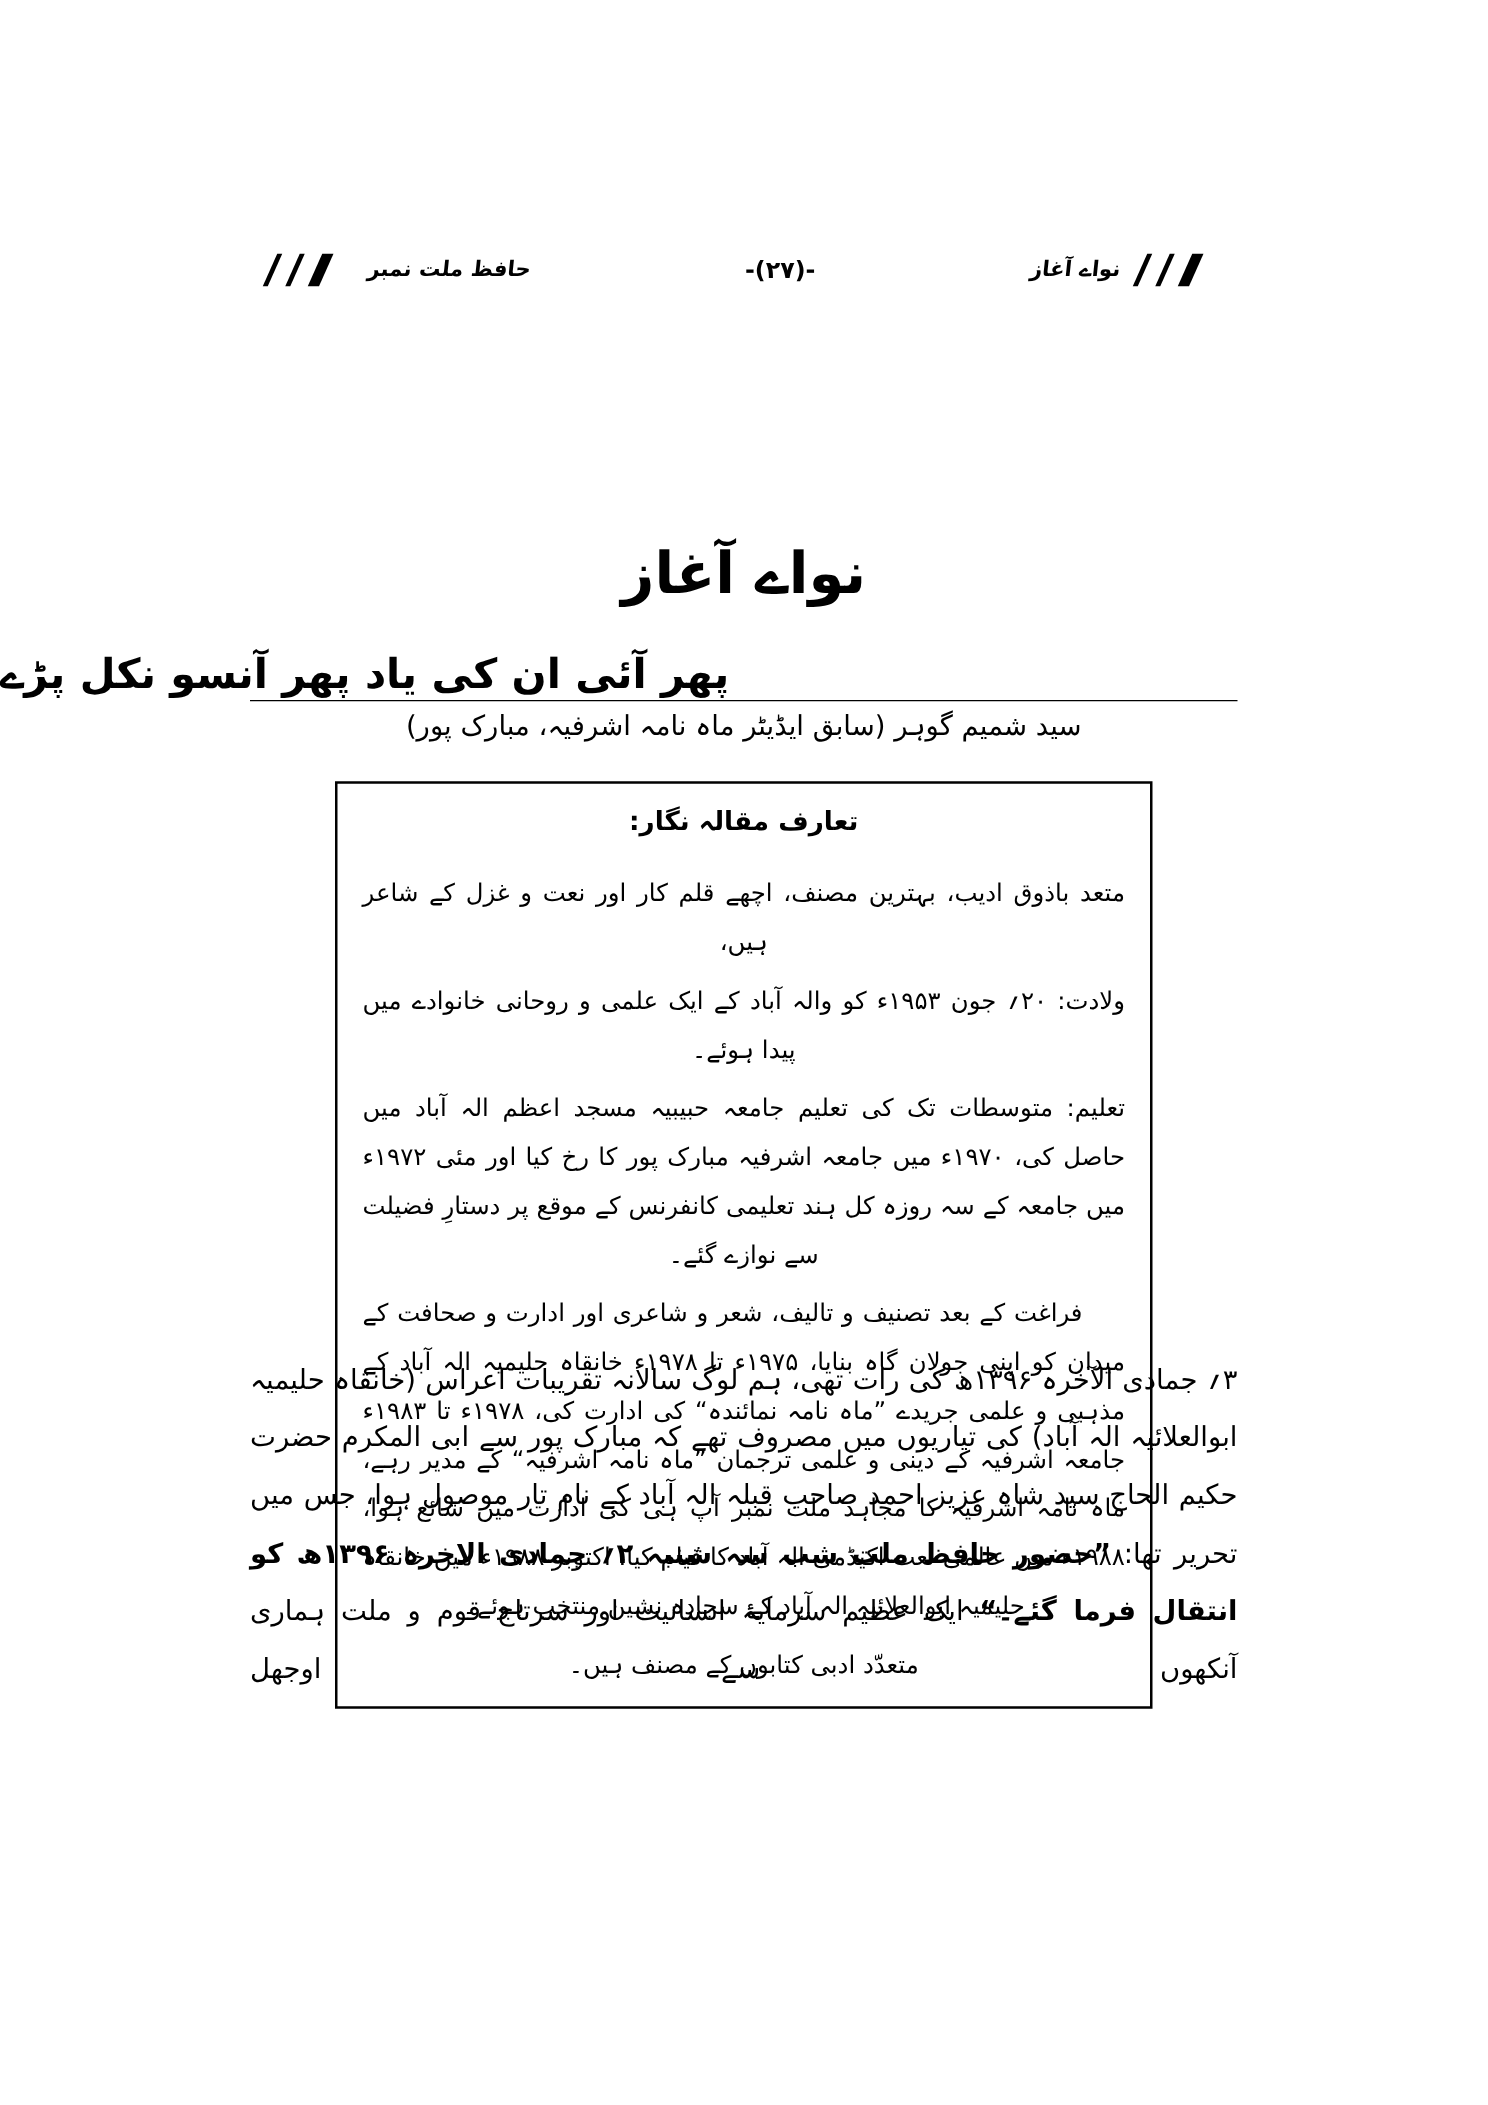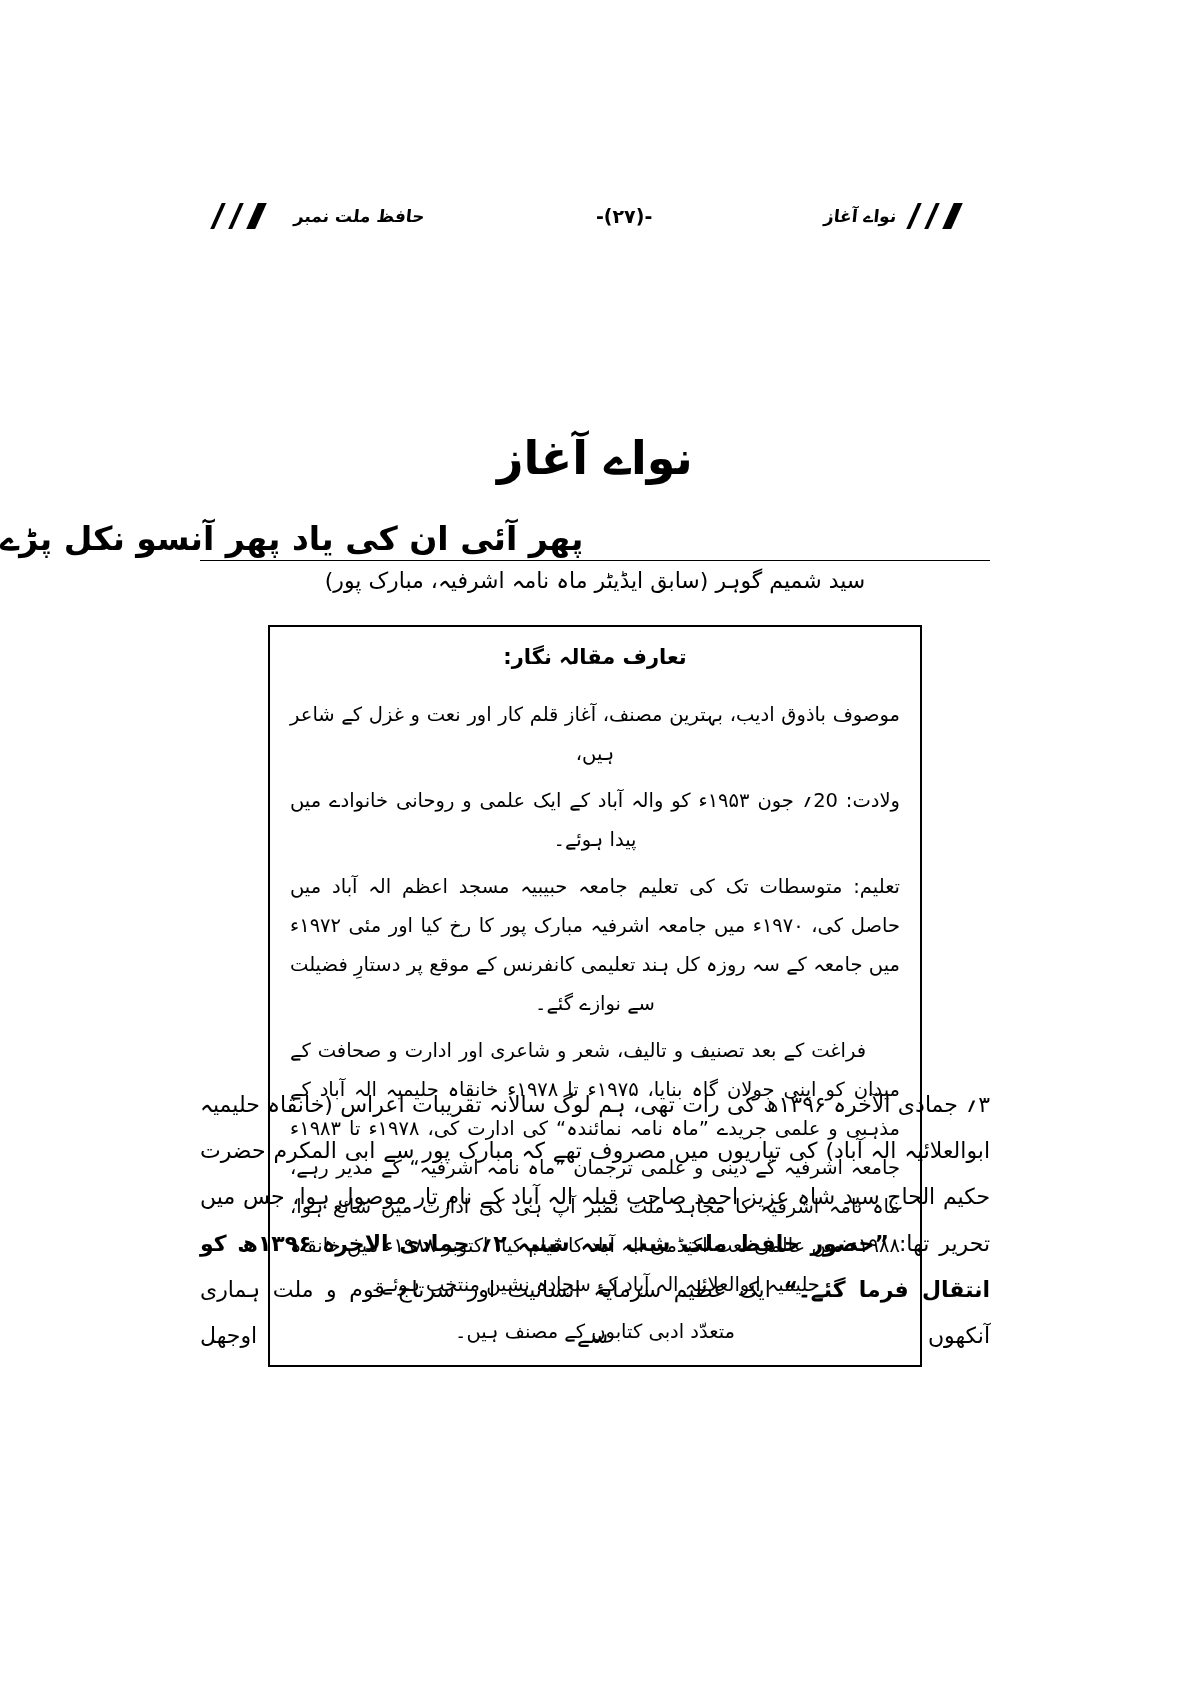--- a/index.html
+++ b/index.html
@@ -181,22 +181,22 @@
     </div>
   </div>
 
   <h1 class="main-title">نواے آغاز</h1>
   <h2 class="sub-title">پھر آئی ان کی یاد پھر آنسو نکل پڑے</h2>
   <div class="byline-rule"></div>
   <div class="byline">سید شمیم گوہر (سابق ایڈیٹر ماہ نامہ اشرفیہ، مبارک پور)</div>
 
   <section class="intro-box">
     <div class="intro-heading">تعارف مقالہ نگار:</div>
-    <p>موصوف باذوق ادیب، بہترین مصنف، آغاز قلم کار اور نعت و غزل کے شاعر ہیں،</p>
-    <p>ولادت: 20؍ جون ۱۹۵۳ء کو والہ آباد کے ایک علمی و روحانی خانوادے میں پیدا ہوئے۔</p>
+    <p>متعد باذوق ادیب، بہترین مصنف، اچھے قلم کار اور نعت و غزل کے شاعر ہیں،</p>
+    <p>ولادت: ۲۰؍ جون ۱۹۵۳ء کو والہ آباد کے ایک علمی و روحانی خانوادے میں پیدا ہوئے۔</p>
     <p>تعلیم: متوسطات تک کی تعلیم جامعہ حبیبیہ مسجد اعظم الہ آباد میں حاصل کی، ۱۹۷۰ء میں جامعہ اشرفیہ مبارک پور کا رخ کیا اور مئی ۱۹۷۲ء میں جامعہ کے سہ روزہ کل ہند تعلیمی کانفرنس کے موقع پر دستارِ فضیلت سے نوازے گئے۔</p>
     <p class="para-indent">فراغت کے بعد تصنیف و تالیف، شعر و شاعری اور ادارت و صحافت کے میدان کو اپنی جولان گاہ بنایا، ۱۹۷۵ء تا ۱۹۷۸ء خانقاہ حلیمیہ الہ آباد کے مذہبی و علمی جریدے ”ماہ نامہ نمائندہ“ کی ادارت کی، ۱۹۷۸ء تا ۱۹۸۳ء جامعہ اشرفیہ کے دینی و علمی ترجمان ”ماہ نامہ اشرفیہ“ کے مدیر رہے، ماہ نامہ اشرفیہ کا مجاہد ملت نمبر آپ ہی کی ادارت میں شائع ہوا، ۱۹۸۸ء میں عالمی نعت اکیڈمی الہ آباد کا قیام کیا، اکتوبر ۱۹۸۸ء میں خانقاہ حلیمیہ ابوالعلائیہ الہ آباد کے سجادہ نشین منتخب ہوئے۔</p>
     <p class="closing">متعدّد ادبی کتابوں کے مصنف ہیں۔</p>
   </section>
 
   <section class="body-text">
     <p>۳؍ جمادی الآخرہ ۱۳۹۶ھ کی رات تھی، ہم لوگ سالانہ تقریبات اعراس (خانقاہ حلیمیہ ابوالعلائیہ الہ آباد) کی تیاریوں میں مصروف تھے کہ مبارک پور سے ابی المکرم حضرت حکیم الحاج سید شاہ عزیز احمد صاحب قبلہ الہ آباد کے نام تار موصول ہوا، جس میں تحریر تھا: <b>”حضور حافظ ملت شب سہ شنبہ ۲؍ جمادی الاخرہ ۱۳۹۶ھ کو انتقال فرما گئے۔“</b> ایک عظیم سرمایۂ انسانیت اور سرتاج قوم و ملت ہماری آنکھوں سے اوجھل</p>
   </section>
 
 </div>

